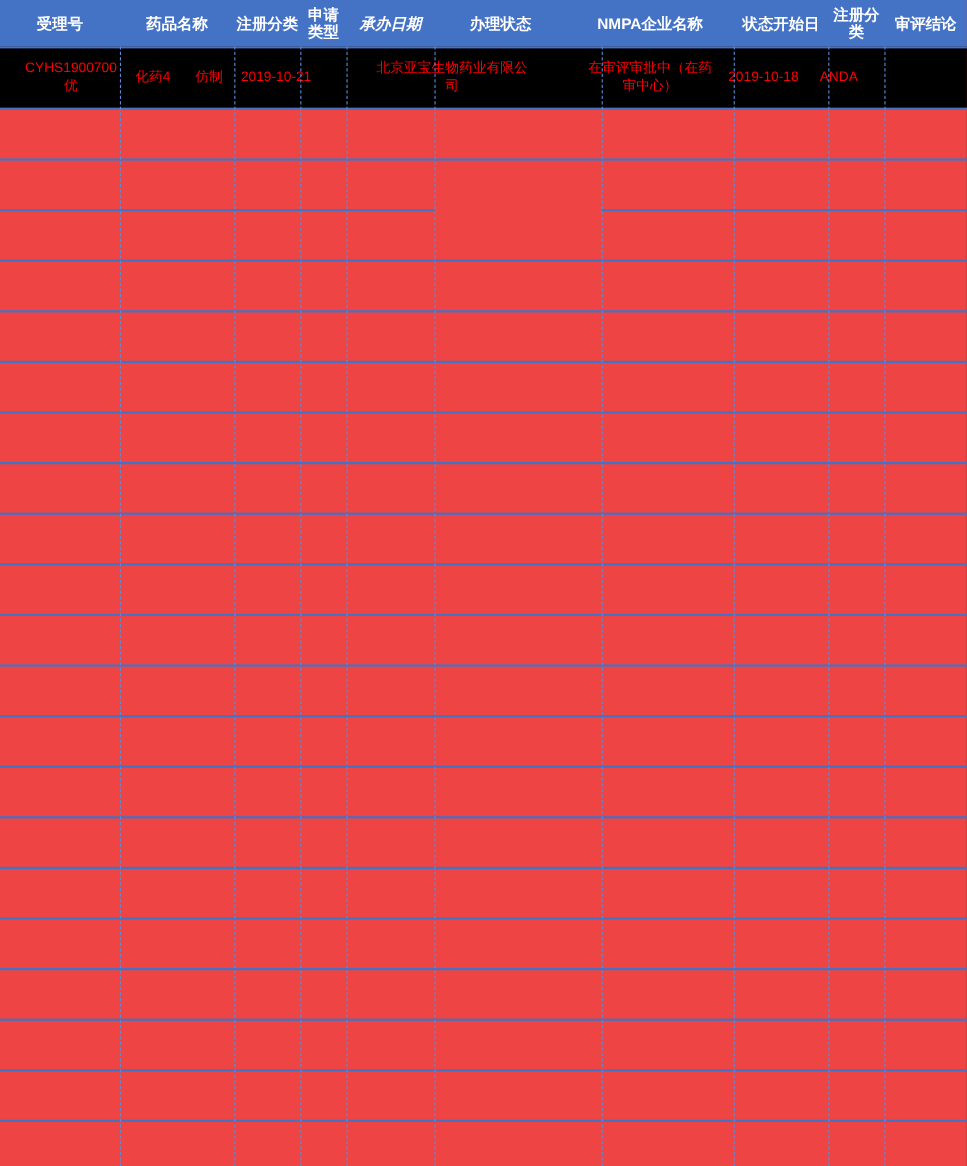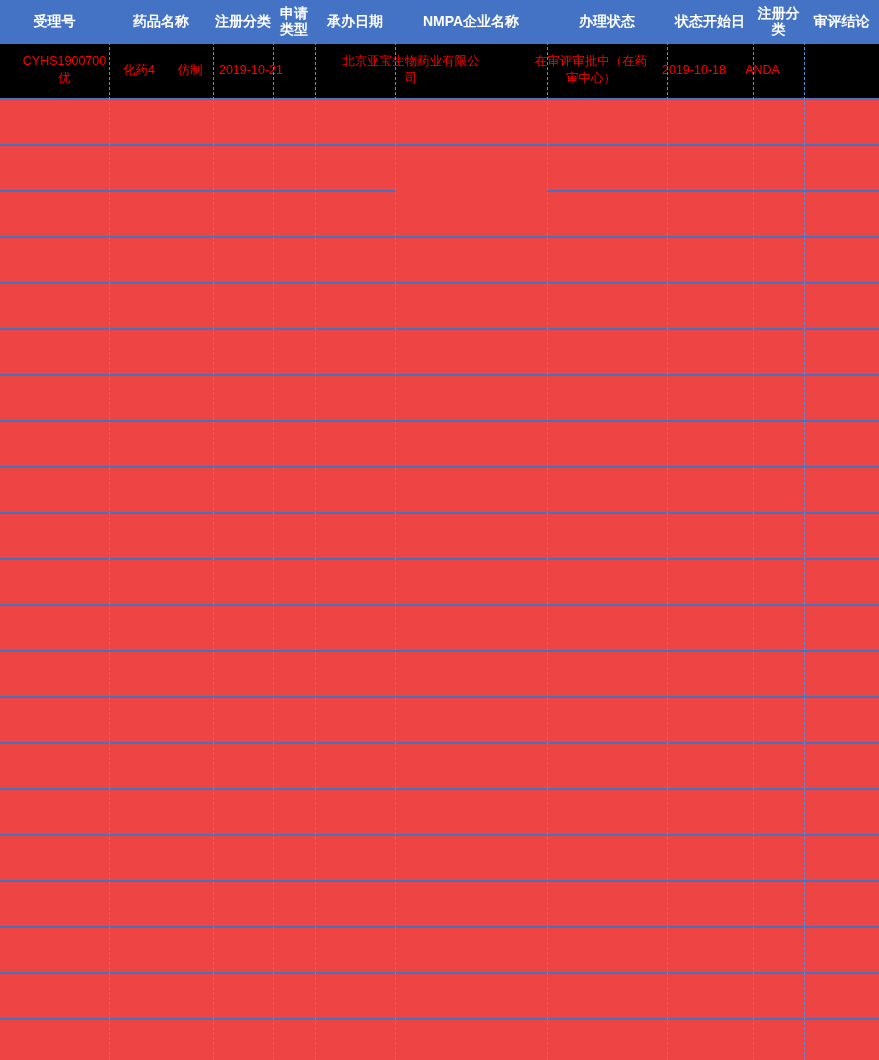--- a/index.html
+++ b/index.html
@@ -104,23 +104,23 @@
 </head>
 <body>
 
 <div id="sheet">
 
   <div id="header-row">
     <div class="hcell" style="width: 109px;">受理号</div>
     <div class="hcell" style="width: 104px; text-align: center;">药品名称</div>
     <div class="hcell" style="width: 60px;">注册分类</div>
     <div class="hcell" style="width: 42px;">申请类型</div>
-    <div class="hcell" style="width: 80px;">承办日期</div>
+    <div class="hcell" style="width: 80px; font-style: italic;">承办日期</div>
+    <div class="hcell" style="width: 120px;">办理状态</div>
     <div class="hcell" style="width: 152px;">NMPA企业名称</div>
-    <div class="hcell" style="width: 120px;">办理状态</div>
     <div class="hcell" style="width: 86px;">状态开始日</div>
     <div class="hcell" style="width: 51px;">注册分类</div>
     <div class="hcell" style="width: 75px;">审评结论</div>
   </div>
 
   <div id="data-row">
     <div class="dcell" style="width: 109px; padding-left: 22px;">CYHS1900700优</div>
     <div class="dcell" style="width: 60px;">化药4</div>
     <div class="dcell" style="width: 42px;">仿制</div>
     <div class="dcell" style="width: 80px;">2019-10-21</div>

